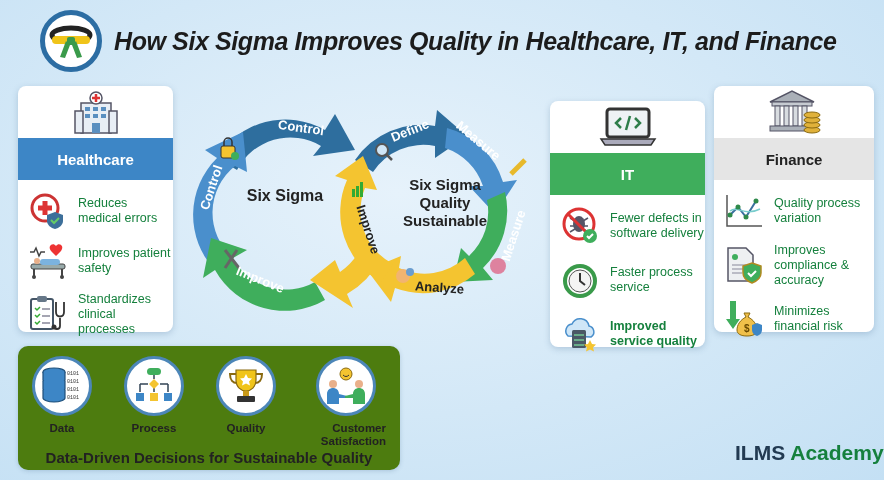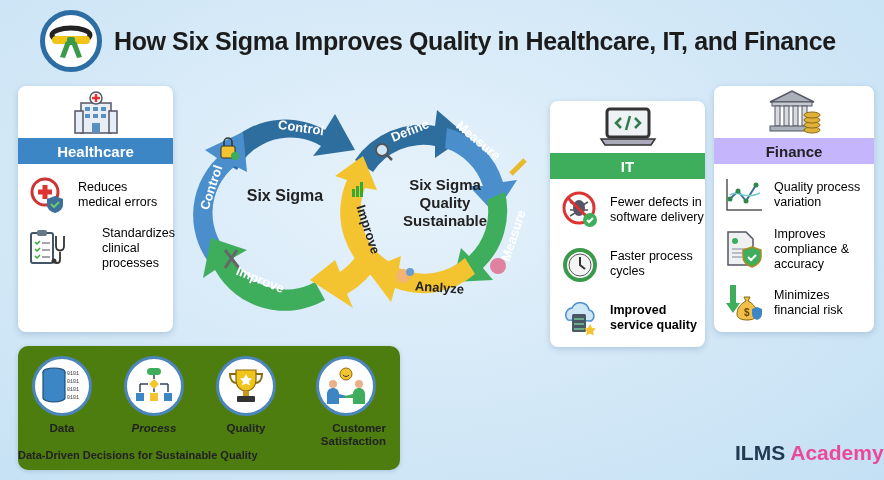--- a/index.html
+++ b/index.html
@@ -11,50 +11,50 @@
     color: #222;
   }
   .header { position: absolute; left: 40px; top: 10px; height: 62px; display: flex; align-items: center; }
   .logo {
     width: 62px; height: 62px; border-radius: 50%;
     border: 5px solid #2c6da3; background: #fff;
     display: flex; align-items: center; justify-content: center;
   }
   .title {
     margin-left: 12px; font-size: 25px; font-weight: bold; color: #1c1c1c;
-    letter-spacing: -0.4px; font-family: "Liberation Sans", sans-serif;
+    letter-spacing: -0.4px; font-family: "Liberation Sans", sans-serif; font-style: italic;
   }
   .card {
     position: absolute; background: #fff; border-radius: 8px;
     box-shadow: 0 2px 6px rgba(60,100,140,0.25);
   }
   .card .icon-top { height: 52px; display: flex; align-items: center; justify-content: center; }
   .card .band {
-    height: 26px; color: #fff; font-weight: bold; font-size: 15px;
+    height: 42px; color: #fff; font-weight: bold; font-size: 15px;
     display: flex; align-items: center; justify-content: center;
   }
   .item { display: flex; align-items: center; margin: 0 0 0 10px; height: 50px; }
   .item .ic { width: 40px; height: 40px; flex: 0 0 40px; display: flex; align-items: center; justify-content: center; }
-  .item .txt { margin-left: 10px; font-size: 12.5px; color: #000000; line-height: 15px; }
+  .item .txt { margin-left: 10px; font-size: 12.5px; color: #15803d; line-height: 15px; }
   .cycle-label { position: absolute; font-weight: bold; color: #222; text-align: center; line-height: 20px; }
   .arrow-text { position: absolute; font-size: 13px; font-weight: bold; white-space: nowrap; }
   .bottom {
     position: absolute; left: 18px; top: 346px; width: 382px; height: 124px;
     background: #4d7c0f; border-radius: 10px; box-shadow: 0 1px 4px rgba(60,100,140,0.25);
   }
   .pill { position: absolute; top: 10px; width: 64px; text-align: center; }
   .pill .circ {
     width: 60px; height: 60px; border-radius: 50%; background: #fff; border: 3px solid #4c86b8;
     margin: 0 auto; display: flex; align-items: center; justify-content: center;
   }
   .pill .lbl { font-size: 11.5px; font-weight: bold; margin-top: 6px; color: #222; line-height: 13px; }
-  .tagline { position: absolute; left: 0; right: 0; top: 103px; text-align: left; font-size: 11px; font-weight: bold; color: #222; }
+  .tagline { position: absolute; left: 0; right: 0; top: 103px; text-align: center; font-size: 15px; font-weight: bold; color: #222; }
   .brand { position: absolute; left: 735px; top: 441px; font-size: 21px; font-weight: bold; }
   .brand .b1 { color: #223a52; }
-  .brand .b2 { color: #ec4899; }
+  .brand .b2 { color: #15803d; }
 </style>
 </head>
 <body>
 
 <div class="header">
   <div class="logo">
     <svg width="46" height="40" viewBox="0 0 46 40">
       <ellipse cx="23" cy="14" rx="19" ry="7" fill="none" stroke="#222" stroke-width="5"></ellipse>
       <rect x="4" y="15" width="38" height="8" rx="4" fill="#f0c419"></rect>
       <path d="M18 20 L12 36 L17 37 L22 24 Z" fill="#3a9a4a"></path>
@@ -90,21 +90,36 @@
     <div class="ic">
       <svg width="38" height="38" viewBox="0 0 38 38">
           <circle cx="16" cy="16" r="13" fill="#fff" stroke="#c33" stroke-width="3"></circle>
           <path d="M16 9 v14 M9 16 h14" stroke="#d33" stroke-width="5"></path>
           <path d="M26 20 l8 3 v6 c0 4-4 7-8 8 c-4-1-8-4-8-8 v-6 z" fill="#3d6f9a"></path>
           <path d="M22 28 l3 3 l5-5" stroke="#6c6" stroke-width="2" fill="none"></path>
         </svg>
     </div>
     <div class="txt">Reduces medical errors</div>
   </div>
-  <div class="item" style="height:56px;gap:24px;">
+  <div class="item">
+    <div class="ic">
+      <svg width="40" height="38" viewBox="0 0 40 38">
+          <path d="M2 10 l4 0 l2-4 l3 8 l2-4 h4" stroke="#444" stroke-width="1.5" fill="none"></path>
+          <path d="M28 4 c-3-4-9 0-5 5 l5 5 l5-5 c4-5-2-9-5-5z" fill="#e33"></path>
+          <rect x="3" y="22" width="34" height="5" rx="2" fill="#9aa" stroke="#444"></rect>
+          <rect x="12" y="17" width="20" height="6" rx="3" fill="#7bb3e0"></rect>
+          <circle cx="9" cy="19" r="3" fill="#e9b08a"></circle>
+          <path d="M6 27 v7 M34 27 v7" stroke="#444" stroke-width="2"></path>
+          <circle cx="6" cy="35" r="2" fill="#444"></circle>
+          <circle cx="34" cy="35" r="2" fill="#444"></circle>
+        </svg>
+    </div>
+    <div class="txt">Improves patient safety</div>
+  </div>
+  <div class="item" style="height:56px;">
     <div class="ic">
       <svg width="40" height="40" viewBox="0 0 40 40">
           <rect x="3" y="5" width="22" height="30" rx="2" fill="#fff" stroke="#456" stroke-width="2"></rect>
           <rect x="9" y="2" width="10" height="6" rx="2" fill="#678"></rect>
           <path d="M7 14 l2 2 l3-3 M7 21 l2 2 l3-3 M7 28 l2 2 l3-3" stroke="#3a3" stroke-width="1.5" fill="none"></path>
           <path d="M14 15 h8 M14 22 h8 M14 29 h8" stroke="#889" stroke-width="1.5"></path>
           <path d="M28 8 v10 c0 6 8 6 8 0 v-10 M32 24 v8 c0 4-6 4-6 0" stroke="#333" stroke-width="1.8" fill="none"></path>
           <circle cx="26" cy="33" r="2.5" fill="#333"></circle>
         </svg>
     </div>
@@ -204,21 +219,21 @@
     <div class="txt">Fewer defects in software delivery</div>
   </div>
   <div class="item" style="margin-top:4px;">
     <div class="ic">
       <svg width="40" height="40" viewBox="0 0 40 40">
           <circle cx="20" cy="21" r="15" fill="#fff" stroke="#3a9a4a" stroke-width="4"></circle>
           <circle cx="20" cy="21" r="11" fill="#f4f4f4" stroke="#555"></circle>
           <path d="M20 13 v8 l5 4" stroke="#333" stroke-width="2" fill="none"></path>
         </svg>
     </div>
-    <div class="txt">Faster process cycles</div>
+    <div class="txt">Faster process service</div>
   </div>
   <div class="item" style="margin-top:4px;font-weight:bold;">
     <div class="ic">
       <svg width="40" height="40" viewBox="0 0 40 40">
           <path d="M8 22 a7 7 0 0 1 4-12 a9 9 0 0 1 17 2 a6 6 0 0 1 2 11 z" fill="#cfe6f7" stroke="#4a8fcc" stroke-width="1.5"></path>
           <rect x="12" y="16" width="14" height="18" rx="1.5" fill="#4a5866"></rect>
           <path d="M14 21 h10 M14 26 h10 M14 31 h10" stroke="#8fa" stroke-width="1"></path>
           <path d="M30 26 l2 4 l4 .5 l-3 3 l1 4 l-4-2 l-4 2 l1-4 l-3-3 l4-.5z" fill="#f4c430"></path>
         </svg>
     </div>
@@ -239,21 +254,21 @@
         </g>
       <rect x="4" y="38" width="44" height="5" fill="#aab0b8" stroke="#556"></rect>
       <g fill="#e0b13a" stroke="#8a6a10">
           <ellipse cx="46" cy="42" rx="8" ry="3"></ellipse>
           <ellipse cx="46" cy="37" rx="8" ry="3"></ellipse>
           <ellipse cx="46" cy="32" rx="8" ry="3"></ellipse>
           <ellipse cx="46" cy="27" rx="8" ry="3"></ellipse>
         </g>
     </svg>
   </div>
-  <div class="band" style="background:#c4b5fd; color:#222;">Finance</div>
+  <div class="band" style="background:#e5e5e5; color:#222;">Finance</div>
   <div style="height:6px"></div>
   <div class="item">
     <div class="ic">
       <svg width="40" height="36" viewBox="0 0 40 36">
           <path d="M3 2 v31 h35" stroke="#555" stroke-width="1.5" fill="none"></path>
           <path d="M6 22 l8-8 l8 10 l10-16" stroke="#3a6f9e" stroke-width="2" fill="none"></path>
           <path d="M6 18 c8-6 14 6 30-2" stroke="#7cc" stroke-width="1.5" fill="none"></path>
           <g fill="#2e8a4a">
             <circle cx="6" cy="22" r="2.5"></circle>
             <circle cx="14" cy="14" r="2.5"></circle>
@@ -302,21 +317,21 @@
           <g font-size="5" font-family="Liberation Mono, monospace" fill="#333">
             <text x="27" y="9">0101</text>
             <text x="27" y="17">0101</text>
             <text x="27" y="25">0101</text>
             <text x="27" y="33">0101</text>
           </g>
         </svg>
     </div>
     <div class="lbl">Data</div>
   </div>
-  <div class="pill" style="left:104px;font-style:italic;">
+  <div class="pill" style="left:104px;">
     <div class="circ">
       <svg width="40" height="40" viewBox="0 0 40 40">
           <rect x="13" y="2" width="14" height="7" rx="3.5" fill="#3fae5c"></rect>
           <path d="M20 9 v4 M20 22 v4 M6 18 h8 M26 18 h8 M6 18 v8 M34 18 v8" stroke="#345" stroke-width="1.5"></path>
           <path d="M20 13 l5 5 l-5 5 l-5-5z" fill="#f4c430"></path>
           <rect x="2" y="27" width="8" height="8" fill="#3d86c6"></rect>
           <rect x="16" y="27" width="8" height="8" fill="#f4c430"></rect>
           <rect x="30" y="27" width="8" height="8" fill="#3d86c6"></rect>
         </svg>
     </div>

